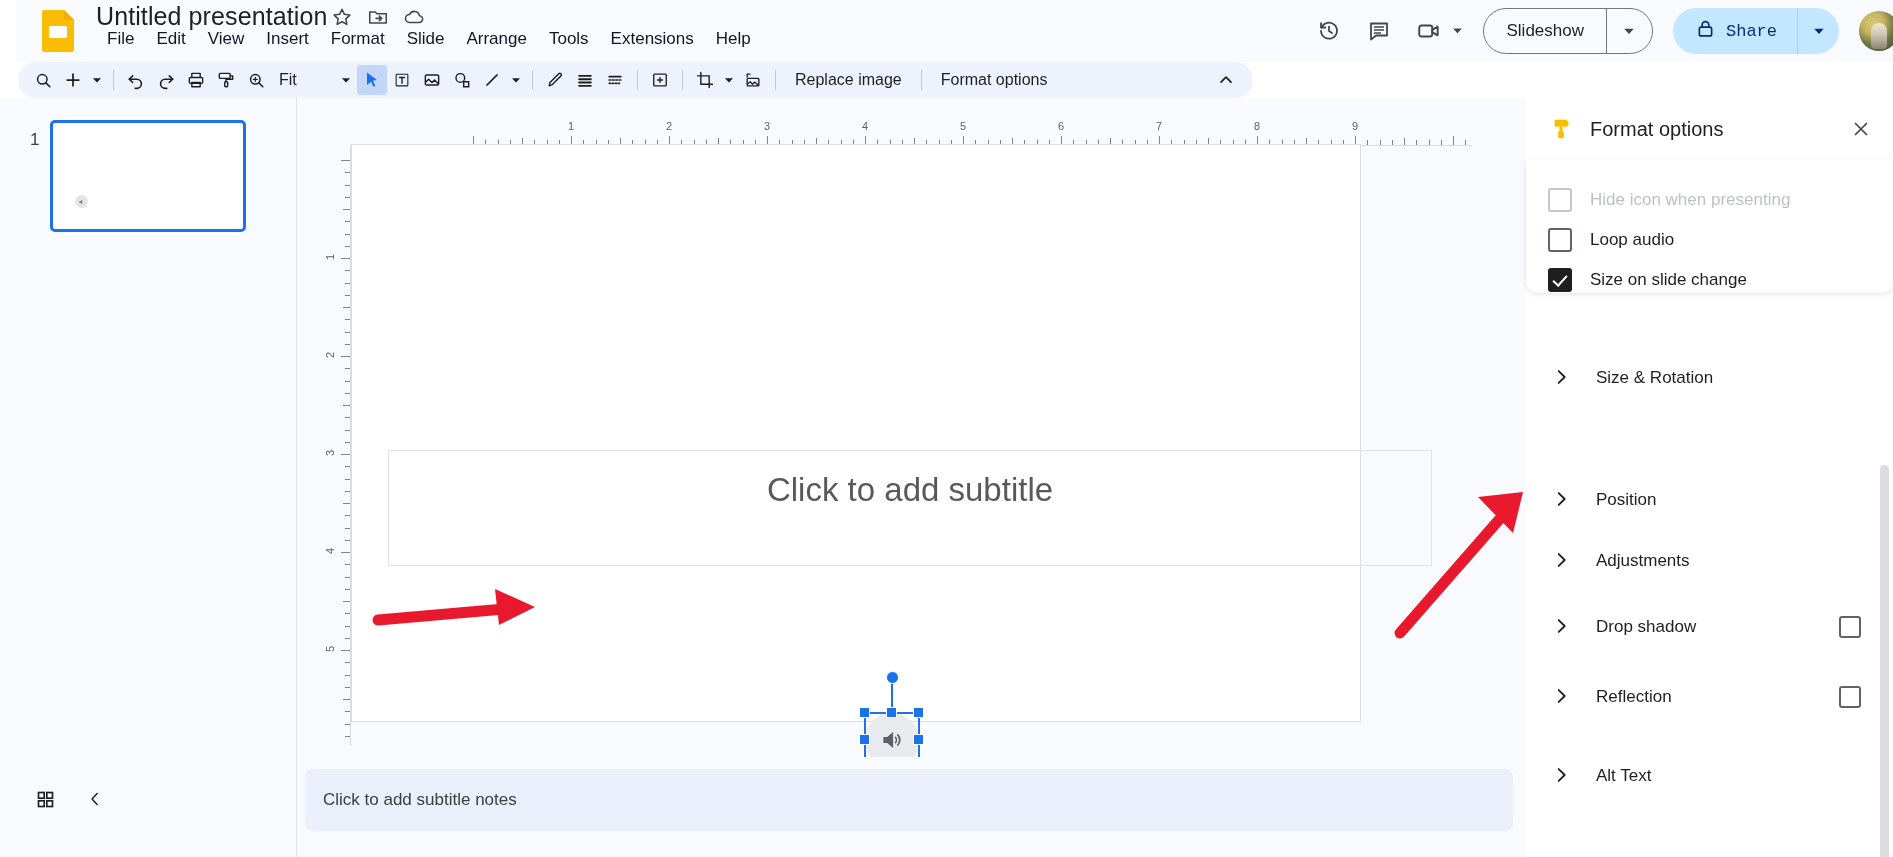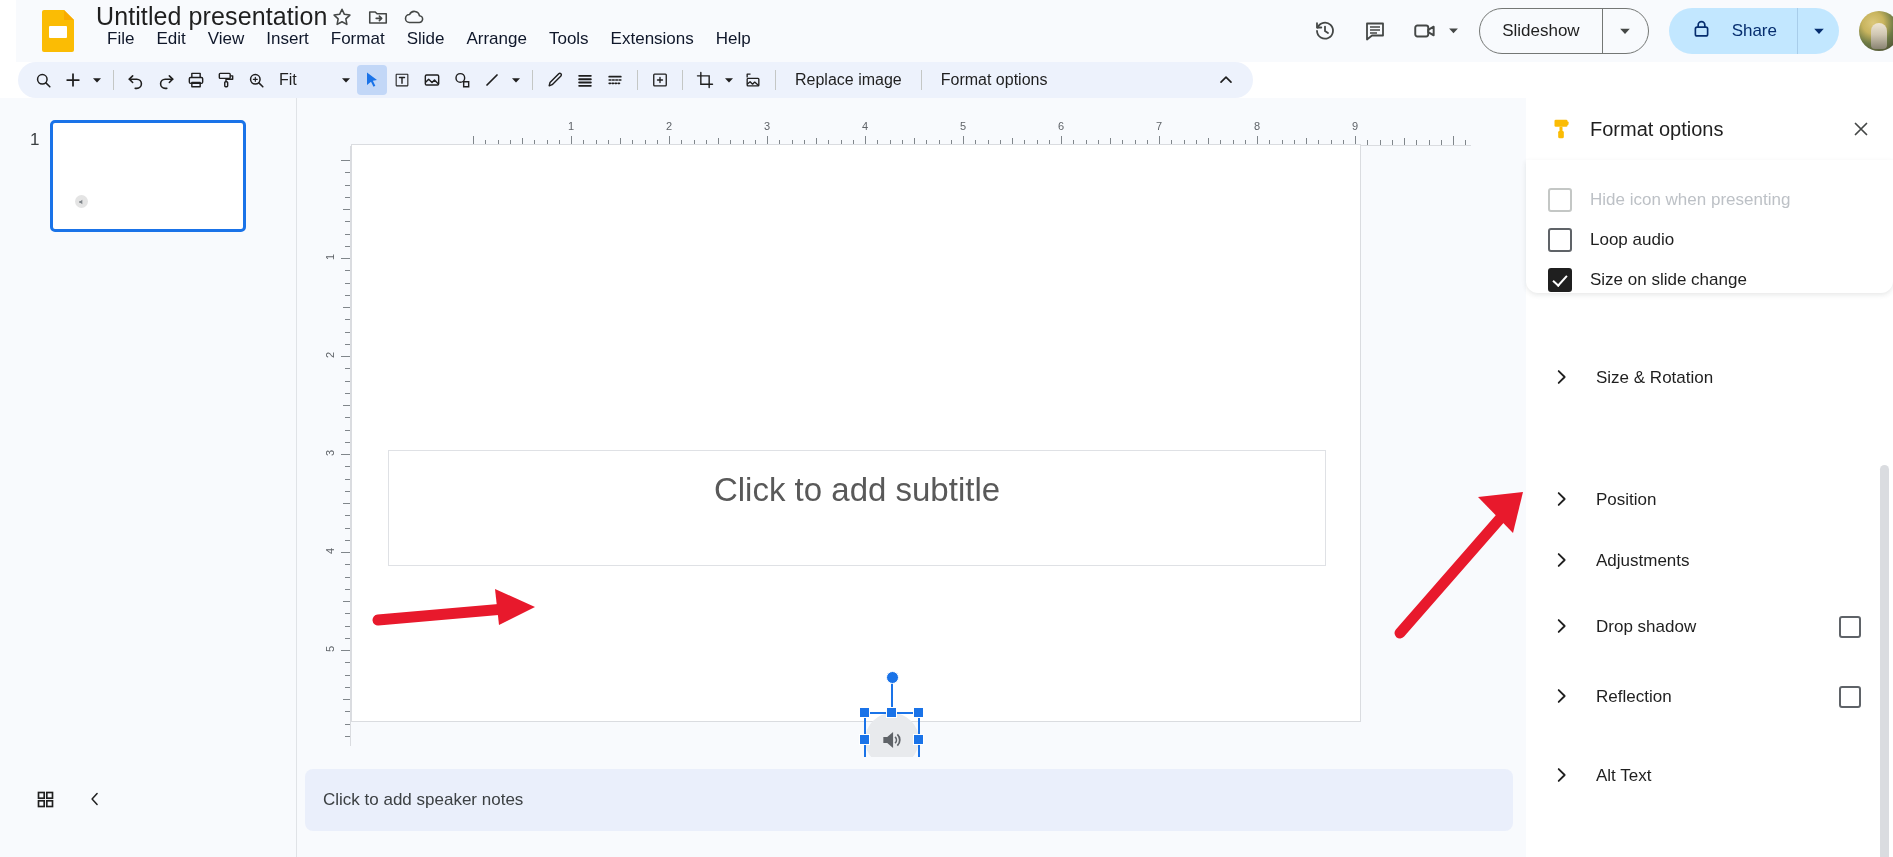--- a/index.html
+++ b/index.html
@@ -59,22 +59,22 @@
   }
   #slideshow-caret {
     width: 46px; display: flex; align-items: center; justify-content: center;
     border-left: 1px solid #747775; cursor: pointer;
   }
   #share-group {
     display: flex; align-items: stretch; height: 46px; margin-left: 14px;
     background: #c2e7ff; border-radius: 24px; overflow: hidden;
   }
   #share-btn {
-    display: flex; align-items: center; gap: 20px; padding: 0 20px 0 22px;
-    font-size: 17px; color: #062e6f; cursor: pointer;
+    display: flex; align-items: center; gap: 10px; padding: 0 20px 0 22px;
+    font-size: 17px; color: #062e6f; cursor: pointer; font-family: Liberation Mono, monospace;
   }
   #share-caret {
     width: 42px; display: flex; align-items: center; justify-content: center;
     border-left: 1px solid #a8cdea; cursor: pointer;
   }
   #avatar {
     width: 40px; height: 40px; border-radius: 50%; margin-left: 14px;
     background: radial-gradient(circle at 35% 30%, #dbc77a 0%, #c8b45e 28%, #6d7a45 55%, #3f3a2c 100%);
     cursor: pointer; overflow: hidden; position: relative; flex: none;
   }
@@ -172,21 +172,21 @@
     position: absolute; left: 54px; top: 46px; width: 1010px; height: 578px;
     background: #ffffff; border: 1px solid #dadce0;
   }
   #ph-title {
     position: absolute; left: 36px; top: 80px; width: 938px; height: 222px;
     border: 1px solid #dfe1e5;
     display: flex; align-items: center; justify-content: center;
   }
   #ph-title span { font-size: 58px; color: #000000; }
   #ph-subtitle {
-    position: absolute; left: 36px; top: 305px; width: 938px; height: 116px;
+    position: absolute; left: 36px; top: 305px; width: 1044px; height: 116px;
     border: 1px solid #dfe1e5;
     display: flex; align-items: flex-start; justify-content: center; padding-top: 20px;
   }
   #ph-subtitle span { font-size: 33px; color: #595959; }
 
   
   #audio-obj {
     position: absolute; left: 513px; top: 568px; width: 54px; height: 54px;
   }
   #audio-icon-circle {
@@ -832,21 +832,21 @@
             <path d="M18 14v5.5a.5.5 0 0 1-.5.5h-13a.5.5 0 0 1-.5-.5v-13a.5.5 0 0 1 .5-.5H10"></path>
         </svg>
       </div>
     </div>
 
     <div id="notes-handle"></div>
   </div>
 
   <div id="notes-pane">
     <div id="notes-box">
-      <span>Click to add speaker notes</span>
+      <span>Click to add subtitle notes</span>
     </div>
   </div>
 
   <div id="rightpanel">
     <div id="rp-header">
       <span id="rp-brush-icon">
         <svg viewBox="0 0 24 24" width="26" height="26" fill="#fbbc04">
           <rect x="6" y="3.5" width="12" height="6.5" rx="1.2"></rect>
           <rect x="14" y="5" width="5" height="3.2" rx=".8"></rect>
           <rect x="10.6" y="10" width="2.8" height="4" rx=".8"></rect>

